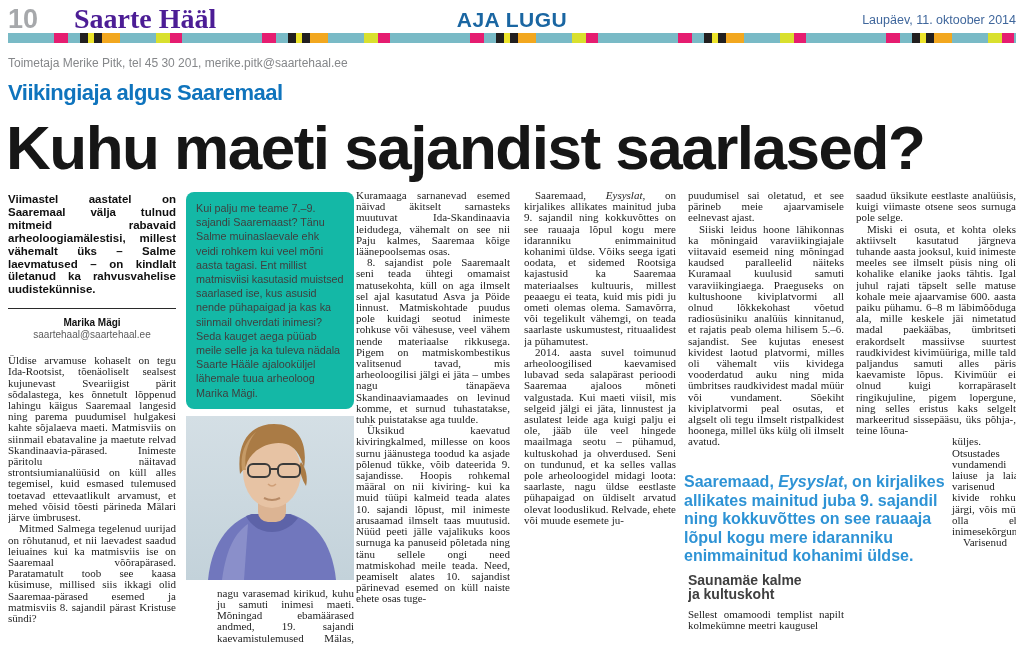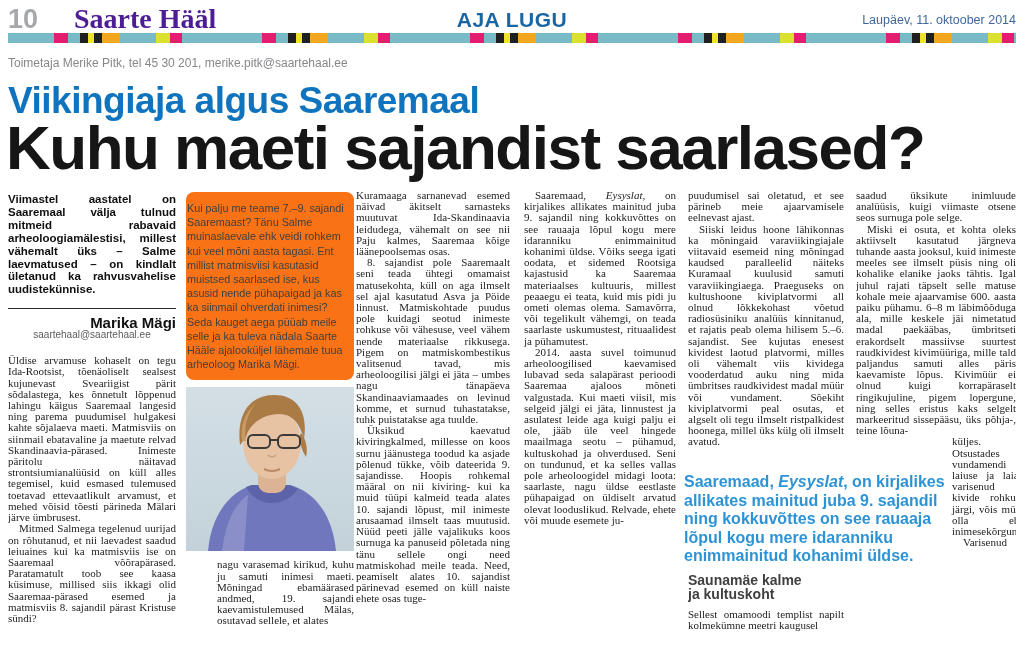--- a/index.html
+++ b/index.html
@@ -17,44 +17,44 @@
          font-size:12.5px;color:#40679c;}
   .strip{position:absolute;left:8px;right:8px;top:33px;height:10px;
          background:repeating-linear-gradient(90deg,
            #79bac6 0 46px,#e51d70 46px 60px,#79bac6 60px 72px,#221f1f 72px 80px,
            #ece32b 80px 86px,#221f1f 86px 94px,#f2a71f 94px 112px,#79bac6 112px 148px,
            #d9e02e 148px 162px,#e51d70 162px 174px,#79bac6 174px 208px);}
   .editor-line{position:absolute;left:8px;top:56px;font-family:"Liberation Sans",sans-serif;
          font-size:12px;color:#85878a;}
   
   .kicker{position:absolute;left:8px;top:80px;font-family:"Liberation Sans",sans-serif;
-         font-weight:bold;font-size:37px;letter-spacing:-.5px;color:#0f74bd;white-space:nowrap;text-align:right;}
+         font-weight:bold;font-size:22px;letter-spacing:-.5px;color:#0f74bd;white-space:nowrap;text-align:right;}
   .headline{position:absolute;left:6px;top:112px;font-family:"Liberation Sans",sans-serif;
          font-weight:bold;font-size:62px;letter-spacing:-1.5px;color:#161616;white-space:nowrap;}
   
   .col{position:absolute;top:190px;height:456px;overflow:hidden;text-align:justify;
        font-size:11px;line-height:11.2px;}
   .c1{left:8px;width:168px;top:193px;height:453px;}
   .c2{left:186px;width:168px;}
   .c3{left:356px;width:154px;}
   .c4{left:524px;width:152px;}
   .c5{left:688px;width:156px;}
   .c6{left:856px;width:160px;}
   .col p{margin:0;}
   .ind{text-indent:11px;}
   .lead{font-family:"Liberation Sans",sans-serif;font-weight:bold;font-size:11.5px;
         line-height:12.9px;color:#101010;}
   .rule{border:none;border-top:1.5px solid #2a2a2a;margin:12px 0 7px 0;}
-  .byline{font-family:"Liberation Sans",sans-serif;font-weight:bold;font-size:15px;
-        line-height:13px;color:#111;text-align:right;}
+  .byline{font-family:"Liberation Sans",sans-serif;font-weight:bold;font-size:10px;
+        line-height:13px;color:#111;text-align:center;}
   .byline-email{font-family:"Liberation Sans",sans-serif;font-size:10px;color:#5c5c5c;
         line-height:12px;text-align:center;}
   .c1 .body{margin-top:14px;}
   
-  .teaser{background:#f97316;border-radius:8px;padding:9px 1px;margin-top:2px;
+  .teaser{background:#14b8a6;border-radius:8px;padding:9px 10px;margin-top:2px;
         font-family:"Liberation Sans",sans-serif;font-size:10.8px;line-height:14.2px;
         color:#3f3f3f;text-align:left;}
   .photo{display:block;width:168px;height:164px;margin-top:7px;}
   .c2 .below{margin-top:8px;margin-left:31px;}
   
   .pull-quote{position:absolute;left:684px;top:473px;width:270px;
         font-family:"Liberation Sans",sans-serif;font-weight:bold;font-size:16px;
         line-height:18.5px;color:#2e93d5;text-align:left;}
   .sect{position:absolute;left:0;top:383px;width:100%;}
   .sect-head{font-family:"Liberation Sans",sans-serif;font-weight:bold;font-size:14px;
@@ -143,21 +143,21 @@
     <p>puudumisel sai oletatud, et see pärineb meie ajaarvamisele eelnevast ajast.</p>
     <p class="ind">Siiski leidus hoone lähikonnas ka mõningaid varaviikingiajale viitavaid esemeid ning mõningad kaudsed paralleelid näiteks Kuramaal kuulusid samuti varaviikingiaega. Praeguseks on kultushoone kiviplatvormi all olnud lõkkekohast võetud radiosüsiniku analüüs kinnitanud, et rajatis peab olema hilisem 5.–6. sajandist. See kujutas enesest kividest laotud platvormi, milles oli vähemalt viis kividega vooderdatud auku ning mida ümbritses raudkividest madal müür või vundament. Sõekiht kiviplatvormi peal osutas, et algselt oli tegu ilmselt ristpalkidest hoonega, millel üks külg oli ilmselt avatud.</p>
     <div class="sect">
       <div class="sect-head">Saunamäe kalme
 ja kultuskoht</div>
       <p>Sellest omamoodi templist napilt kolmekümne meetri kaugusel</p>
     </div>
   </div>
 
   <div class="col c6">
-    <p>saadud üksikute inimluude analüüsis, kuigi viimaste otsene seos surnuga pole selge.</p>
+    <p>saadud üksikute eestlaste analüüsis, kuigi viimaste otsene seos surnuga pole selge.</p>
     <p class="ind">Miski ei osuta, et kohta oleks aktiivselt kasutatud järgneva tuhande aasta jooksul, kuid inimeste meeles see ilmselt püsis ning oli kohalike elanike jaoks tähtis. Igal juhul rajati täpselt selle matuse kohale meie ajaarvamise 600. aasta paiku pühamu. 6–8 m läbimõõduga ala, mille keskele jäi nimetatud madal paekääbas, ümbritseti erakordselt massiivse suurtest raudkividest kivimüüriga, mille tald paljandus samuti alles päris kaevamiste lõpus. Kivimüür ei olnud kuigi korrapäraselt ringikujuline, pigem lopergune, ning selles eristus kaks selgelt markeeritud sissepääsu, üks põhja-, teine lõuna-</p>
     <div class="wraprow">
       <div class="wrapspacer"></div>
       <div class="narrow">
         <p>küljes. Otsustades vundamendi laiuse ja laiali varisenud kivide rohkuse järgi, võis müür olla ehk inimesekõrgune.</p>
         <p class="p3start">Varisenud</p>
       </div>
     </div>
   </div>
 

